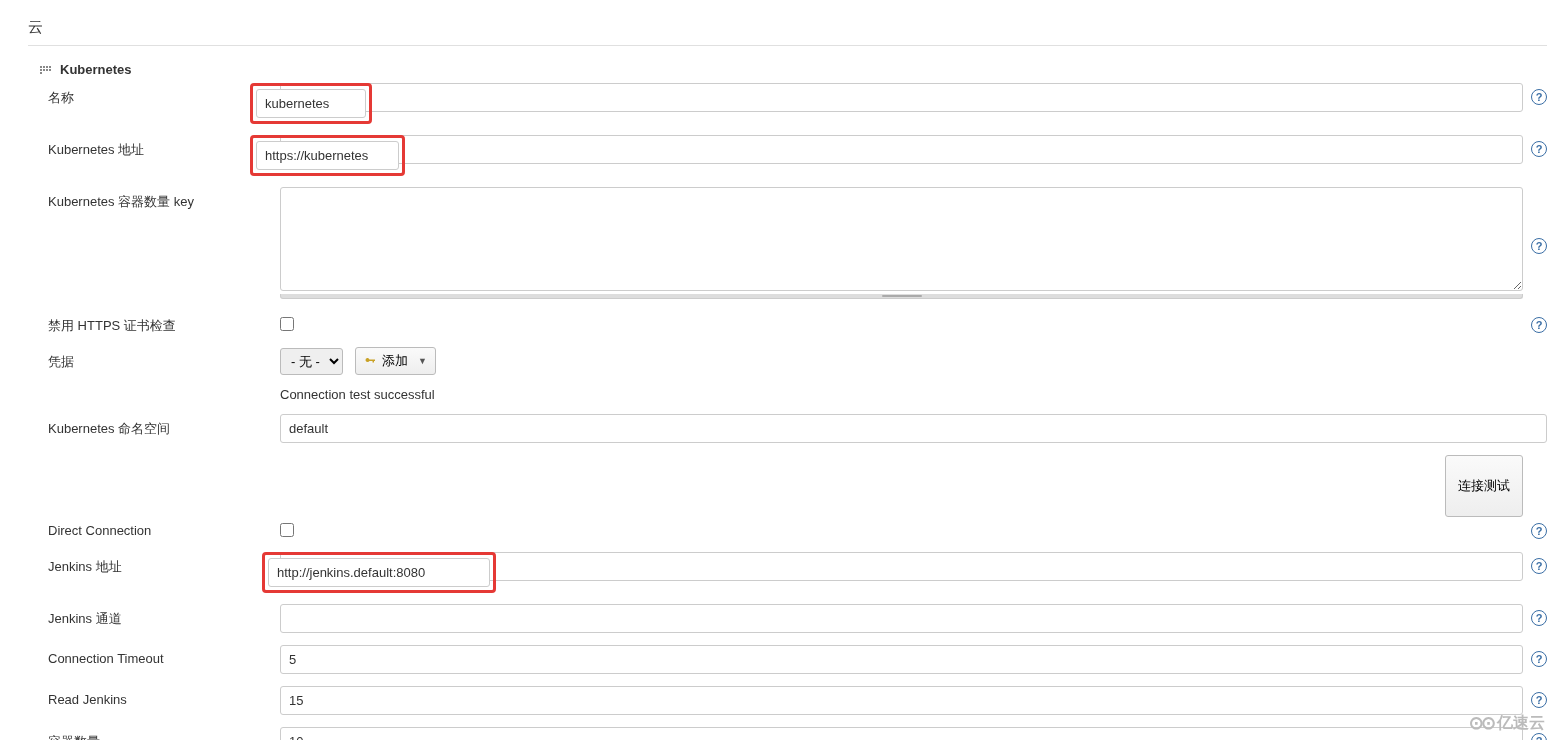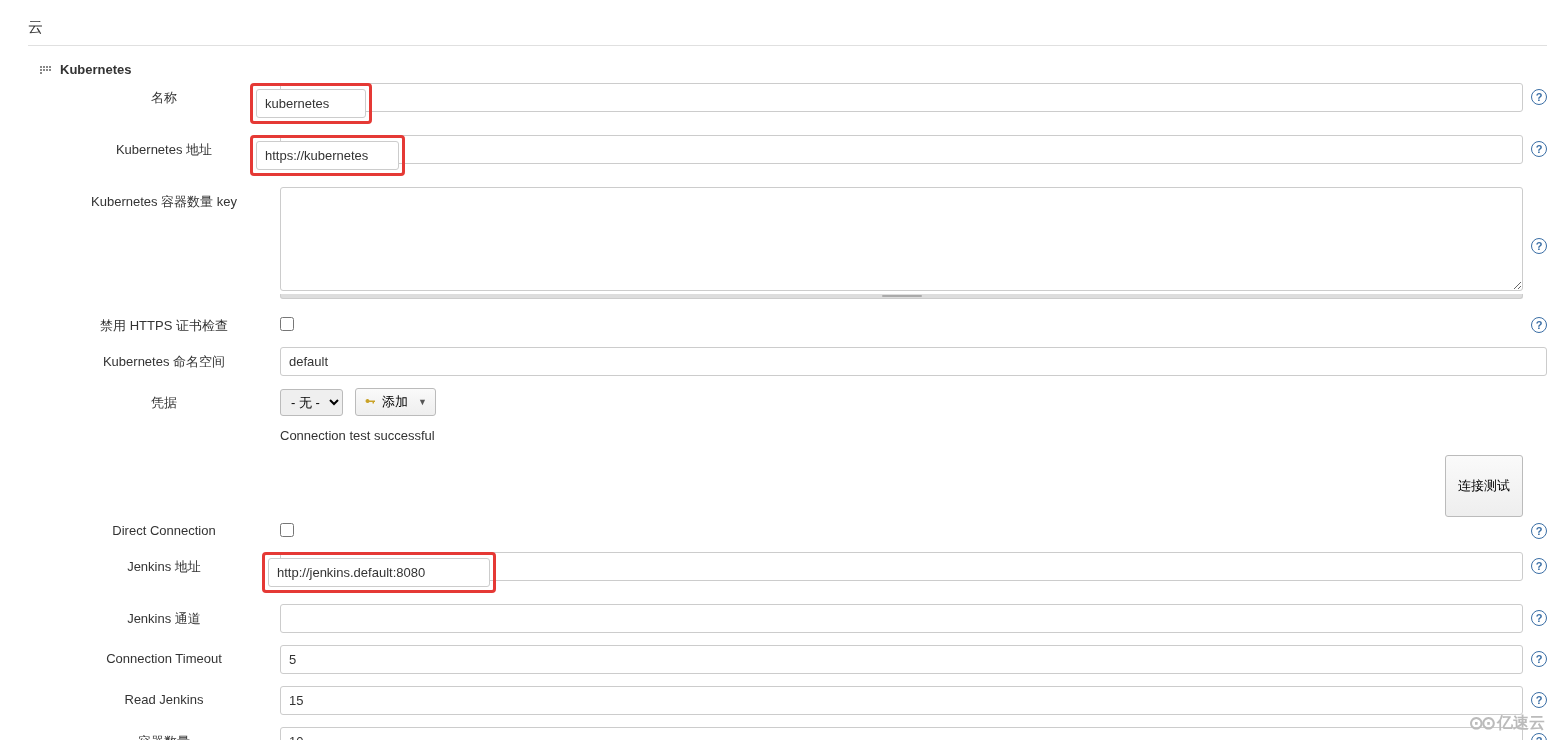--- a/index.html
+++ b/index.html
@@ -39,21 +39,20 @@
       display: flex;
       align-items: flex-start;
       margin-bottom: 12px;
       position: relative;
     }
     .label {
       width: 240px;
       padding-top: 6px;
       padding-left: 8px;
       color: #333;
-      text-align: center;
     }
     .field { flex: 1; position: relative; display:flex; align-items:flex-start; }
     .field-inner { flex:1; }
     input[type=text], textarea {
       width: 100%;
       border: 1px solid #ccc;
       border-radius: 3px;
       padding: 6px 8px;
       font-size: 13px;
       font-family: inherit;
@@ -194,29 +193,20 @@
       </div>
     </div>
 
     <div class="row">
       <div class="label">禁用 HTTPS 证书检查</div>
       <div class="field">
         <div class="field-inner">
           <input type="checkbox" style="">
         </div>
         <span class="help-icon">?</span>
-      </div>
-    </div>
-
-    <div class="row">
-      <div class="label">Kubernetes 命名空间</div>
-      <div class="field">
-        <div class="field-inner">
-          <input type="text" value="default" style="">
-        </div>
       </div>
     </div>
 
     <div class="row">
       <div class="label">凭据</div>
       <div class="field">
         <div class="field-inner">
           <div class="cred-row">
             <select class="native">
               <option>- 无 -</option>
@@ -229,20 +219,29 @@
               </span>
               <span>添加</span>
               <span class="caret">▼</span>
             </button>
           </div>
           <div class="status-text">Connection test successful</div>
         </div>
       </div>
     </div>
 
+    <div class="row">
+      <div class="label">Kubernetes 命名空间</div>
+      <div class="field">
+        <div class="field-inner">
+          <input type="text" value="default" style="">
+        </div>
+      </div>
+    </div>
+
     <div class="test-btn-wrap">
       <button class="btn">连接测试</button>
     </div>
 
     <div class="row">
       <div class="label">Direct Connection</div>
       <div class="field">
         <div class="field-inner">
           <input type="checkbox" style="">
         </div>

